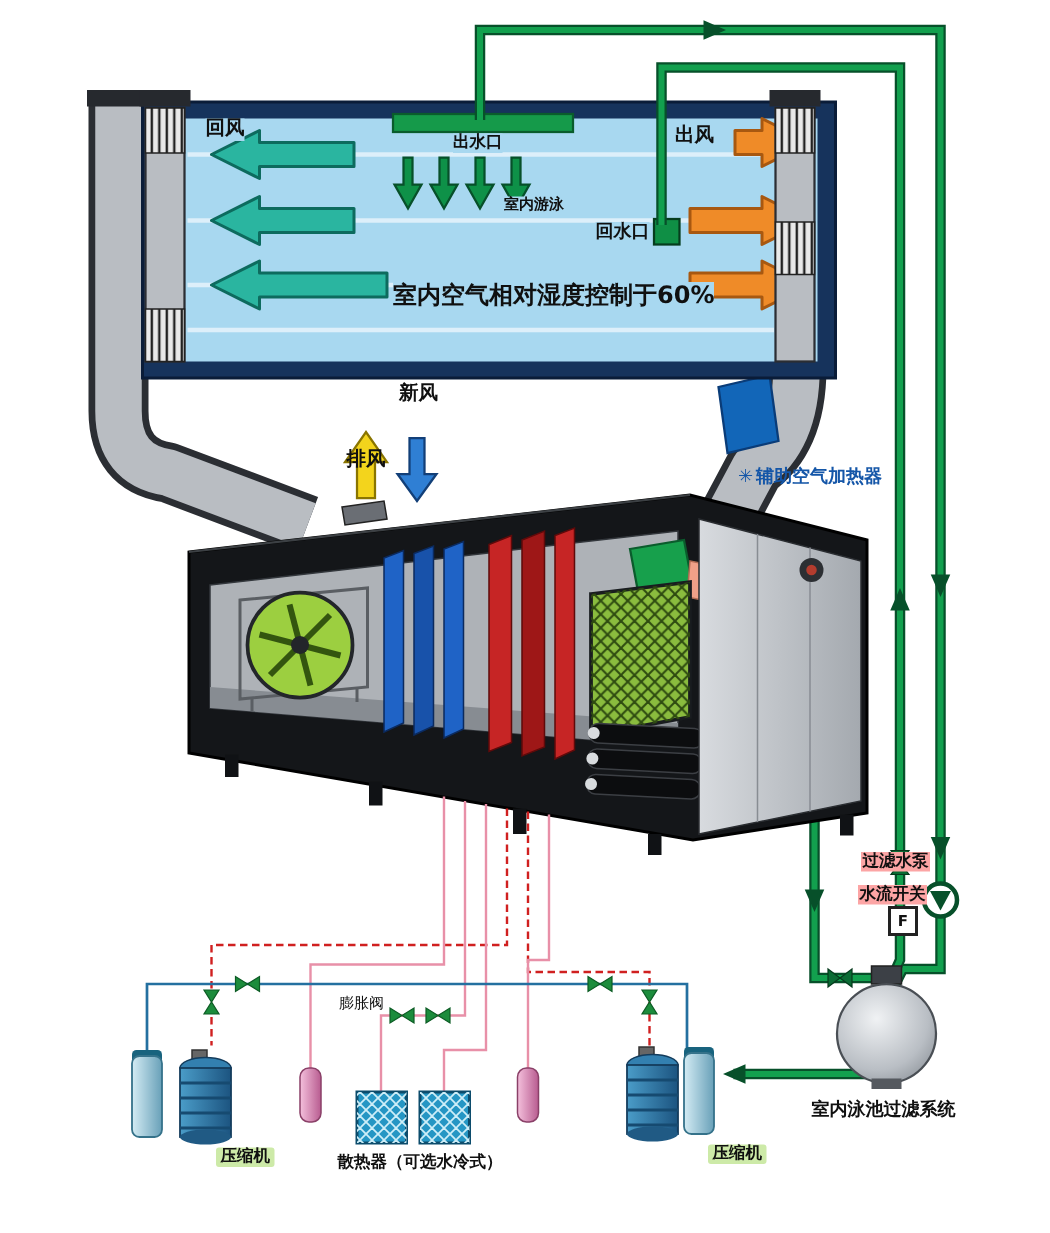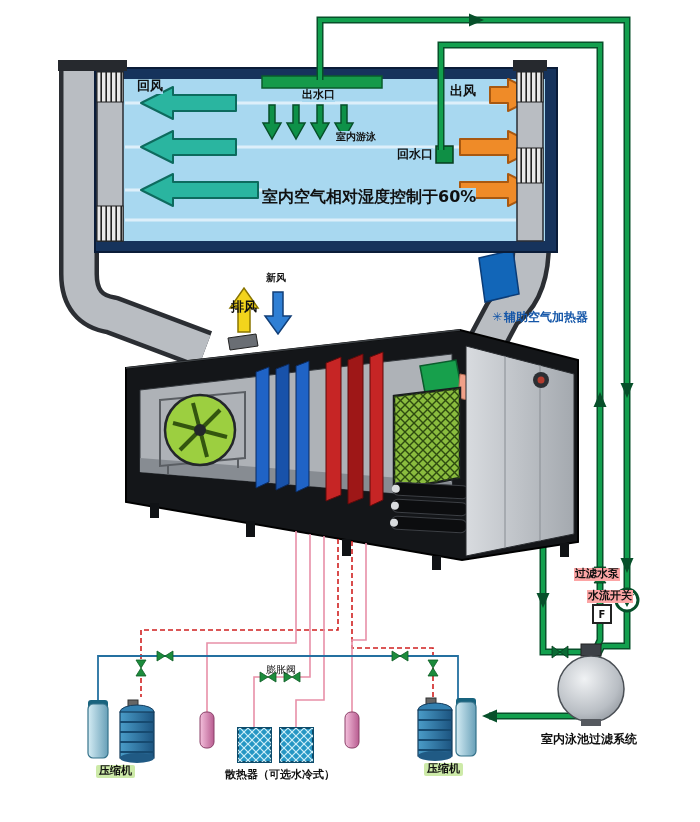--- a/index.html
+++ b/index.html
@@ -2,21 +2,21 @@
 <html><head>
 <meta charset="utf-8">
 <style>
   html,body{margin:0;padding:0;background:#fff;}
   .canvas{position:relative;width:700px;height:812px;background:#ffffff;overflow:hidden;
           font-family:"DejaVu Sans","Liberation Sans",sans-serif;}
   .canvas svg{position:absolute;left:0;top:0;}
   .lbl{position:absolute;font-weight:bold;color:#101010;white-space:nowrap;line-height:1.15;}
   .pool-lbl{background:#a8d8f0;}
   .white-lbl{background:#fca5a5;padding:0 1px;}
-  .tag-green{background:#cdeaa8;padding:0 3px;border-radius:2px;}
+  .tag-green{background:#cdeaa8;padding:0 3px;border-radius:2px;margin-left:48px;}
   .blue-lbl{color:#1456a8;display:flex;align-items:center;gap:2px;}
   .fbox{position:absolute;left:592px;top:604px;width:16px;height:16px;background:#fff;
         border:2px solid #222;display:flex;align-items:center;justify-content:center;
         font-size:10px;font-weight:bold;color:#111;}
 </style>
 </head>
 <body>
 
 <div class="canvas">
 
@@ -301,30 +301,30 @@
 </svg>
 
 <div class="lbl pool-lbl" style="left:137px;top:79px;font-size:13px;">回风</div>
 <div class="lbl pool-lbl" style="left:302px;top:89px;font-size:11px;">出水口</div>
 <div class="lbl pool-lbl" style="left:450px;top:84px;font-size:13px;">出风</div>
 <div class="lbl pool-lbl" style="left:336px;top:131px;font-size:10px;">室内游泳</div>
 <div class="lbl pool-lbl" style="left:397px;top:148px;font-size:12px;">回水口</div>
 <div class="lbl pool-lbl" style="left:262px;top:188px;font-size:16px;">室内空气相对湿度控制于60%</div>
 
 <div class="lbl" style="left:231px;top:272px;font-size:13px;margin-top:28px;">排风</div>
-<div class="lbl" style="left:266px;top:272px;font-size:10px;">新风</div>
+<div class="lbl" style="left:266px;top:256px;font-size:13px;">新风</div>
 
 <div class="lbl blue-lbl" style="left:492px;top:311px;font-size:12px;">
   <span>✳</span>
   <span>辅助空气加热器</span>
 </div>
 
 <div class="lbl white-lbl" style="left:574px;top:568px;font-size:11px;font-weight:bold;">过滤水泵</div>
-<div class="lbl white-lbl" style="left:587px;top:590px;font-size:11px;font-weight:bold;">水流开关</div>
+<div class="lbl white-lbl" style="left:572px;top:590px;font-size:11px;font-weight:bold;">水流开关</div>
 <div class="fbox">F</div>
 <div class="lbl" style="left:541px;top:733px;font-size:12px;">室内泳池过滤系统</div>
 
-<div class="lbl" style="left:226px;top:664px;font-size:10px;font-weight:normal;margin-left:40px;">膨胀阀</div>
+<div class="lbl" style="left:226px;top:664px;font-size:10px;font-weight:normal;">膨胀阀</div>
 <div class="lbl tag-green" style="left:96px;top:765px;font-size:11px;">压缩机</div>
 <div class="lbl" style="left:225px;top:769px;font-size:11px;">散热器（可选水冷式）</div>
 <div class="lbl tag-green" style="left:424px;top:763px;font-size:11px;">压缩机</div>
 
 </div>
 
 </body></html>

